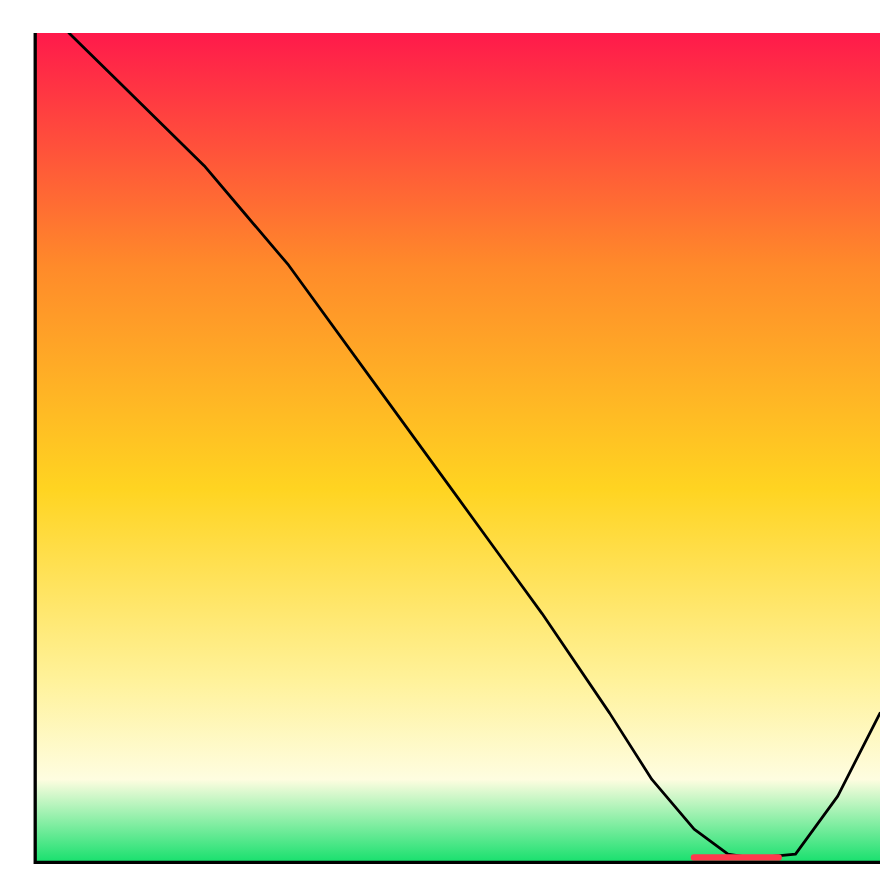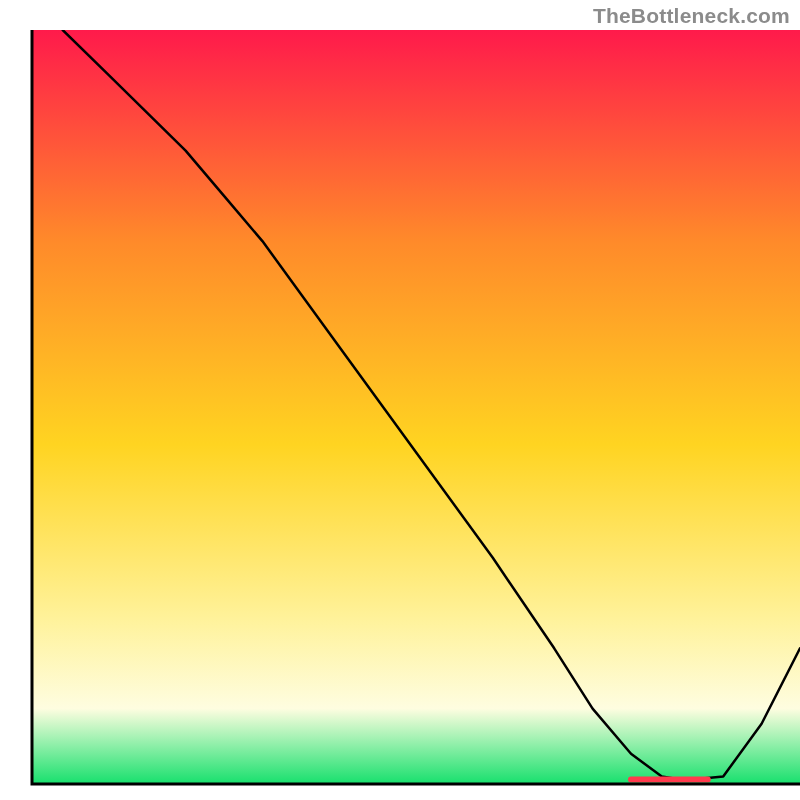--- a/index.html
+++ b/index.html
@@ -30,21 +30,20 @@
     inset: 0;
     width: 800px;
     height: 800px;
     display: block;
   }
 </style>
 </head>
 <body>
 <div class="wrap">
 
-  <div class="attribution">TheBottleneck.com</div>
 
   <svg class="chart" viewBox="0 0 800 800" preserveAspectRatio="none">
     <defs>
       <linearGradient id="bg-grad" x1="0" y1="0" x2="0" y2="1">
         <stop id="g0" offset="0%" stop-color="#ff1a4b"></stop>
         <stop id="g1" offset="28%" stop-color="#ff8a2a"></stop>
         <stop id="g2" offset="55%" stop-color="#ffd421"></stop>
         <stop id="g3" offset="78%" stop-color="#fff29a"></stop>
         <stop id="g4" offset="90%" stop-color="#fefde0"></stop>
         <stop id="g5" offset="100%" stop-color="#17e06d"></stop>

